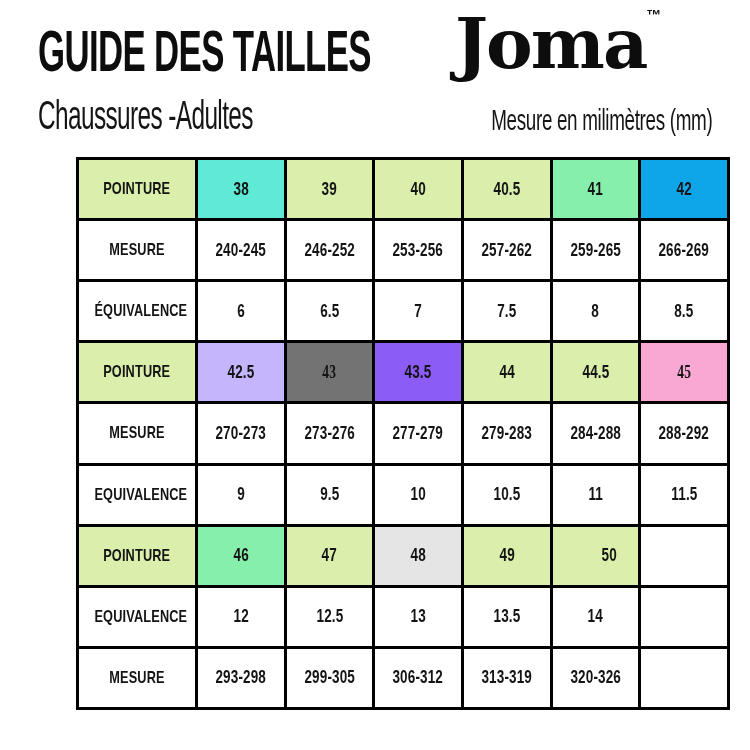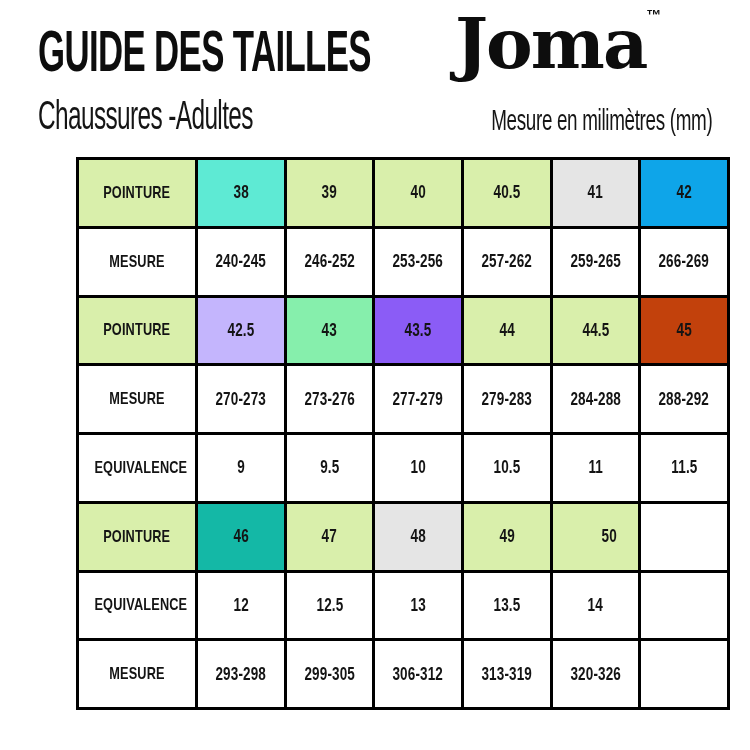--- a/index.html
+++ b/index.html
@@ -68,40 +68,49 @@
   <div class="unit-note">Mesure en milimètres (mm)</div>
 
   <table class="size-table">
     <tbody>
         <tr>
           <th style="background: rgb(217, 239, 171);"><span class="cnd lbl">POINTURE</span></th>
           <td style="background: #5eead4;"><span class="cnd val">38</span></td>
           <td style="background: rgb(217, 239, 171);"><span class="cnd val">39</span></td>
           <td style="background: rgb(217, 239, 171);"><span class="cnd val">40</span></td>
           <td style="background: rgb(217, 239, 171);"><span class="cnd val">40.5</span></td>
-          <td style="background: #e5e5e5;"><span class="cnd val">41</span></td>
+          <td style="background: #86efac;"><span class="cnd val">41</span></td>
           <td style="background: #0ea5e9;"><span class="cnd val">42</span></td>
         </tr>
         <tr>
           <th><span class="cnd lbl">MESURE</span></th>
           <td><span class="cnd val">240-245</span></td>
           <td><span class="cnd val">246-252</span></td>
           <td><span class="cnd val">253-256</span></td>
           <td><span class="cnd val">257-262</span></td>
           <td><span class="cnd val">259-265</span></td>
           <td><span class="cnd val">266-269</span></td>
         </tr>
         <tr>
+          <th><span class="cnd lbl">ÉQUIVALENCE</span></th>
+          <td><span class="cnd val">6</span></td>
+          <td><span class="cnd val">6.5</span></td>
+          <td><span class="cnd val">7</span></td>
+          <td><span class="cnd val">7.5</span></td>
+          <td><span class="cnd val">8</span></td>
+          <td><span class="cnd val">8.5</span></td>
+        </tr>
+        <tr>
           <th style="background: rgb(217, 239, 171);"><span class="cnd lbl">POINTURE</span></th>
           <td style="background: #c4b5fd;"><span class="cnd val">42.5</span></td>
-          <td style="background: #86efac;"><span class="cnd val">43</span></td>
+          <td style="background: #737373; font-family: Liberation Serif, serif;"><span class="cnd val">43</span></td>
           <td style="background: #8b5cf6;"><span class="cnd val">43.5</span></td>
           <td style="background: rgb(217, 239, 171); text-align: center;"><span class="cnd val">44</span></td>
           <td style="background: rgb(217, 239, 171);"><span class="cnd val">44.5</span></td>
-          <td style="background: #c2410c;"><span class="cnd val">45</span></td>
+          <td style="background: #f9a8d4; font-family: Liberation Serif, serif;"><span class="cnd val">45</span></td>
         </tr>
         <tr>
           <th><span class="cnd lbl">MESURE</span></th>
           <td><span class="cnd val">270-273</span></td>
           <td><span class="cnd val">273-276</span></td>
           <td><span class="cnd val">277-279</span></td>
           <td><span class="cnd val">279-283</span></td>
           <td><span class="cnd val">284-288</span></td>
           <td><span class="cnd val">288-292</span></td>
         </tr>
@@ -109,21 +118,21 @@
           <th><span class="cnd lbl">EQUIVALENCE</span></th>
           <td><span class="cnd val">9</span></td>
           <td><span class="cnd val">9.5</span></td>
           <td><span class="cnd val">10</span></td>
           <td><span class="cnd val">10.5</span></td>
           <td><span class="cnd val">11</span></td>
           <td><span class="cnd val">11.5</span></td>
         </tr>
         <tr>
           <th style="background: rgb(217, 239, 171);"><span class="cnd lbl">POINTURE</span></th>
-          <td style="background: #14b8a6;"><span class="cnd val">46</span></td>
+          <td style="background: #86efac;"><span class="cnd val">46</span></td>
           <td style="background: rgb(217, 239, 171);"><span class="cnd val">47</span></td>
           <td style="background: #e5e5e5; text-align: center;"><span class="cnd val">48</span></td>
           <td style="background: rgb(217, 239, 171);"><span class="cnd val">49</span></td>
           <td style="background: rgb(217, 239, 171); padding-left: 28px;"><span class="cnd val">50</span></td>
           <td><span class="cnd val"></span></td>
         </tr>
         <tr>
           <th><span class="cnd lbl">EQUIVALENCE</span></th>
           <td><span class="cnd val">12</span></td>
           <td><span class="cnd val">12.5</span></td>

